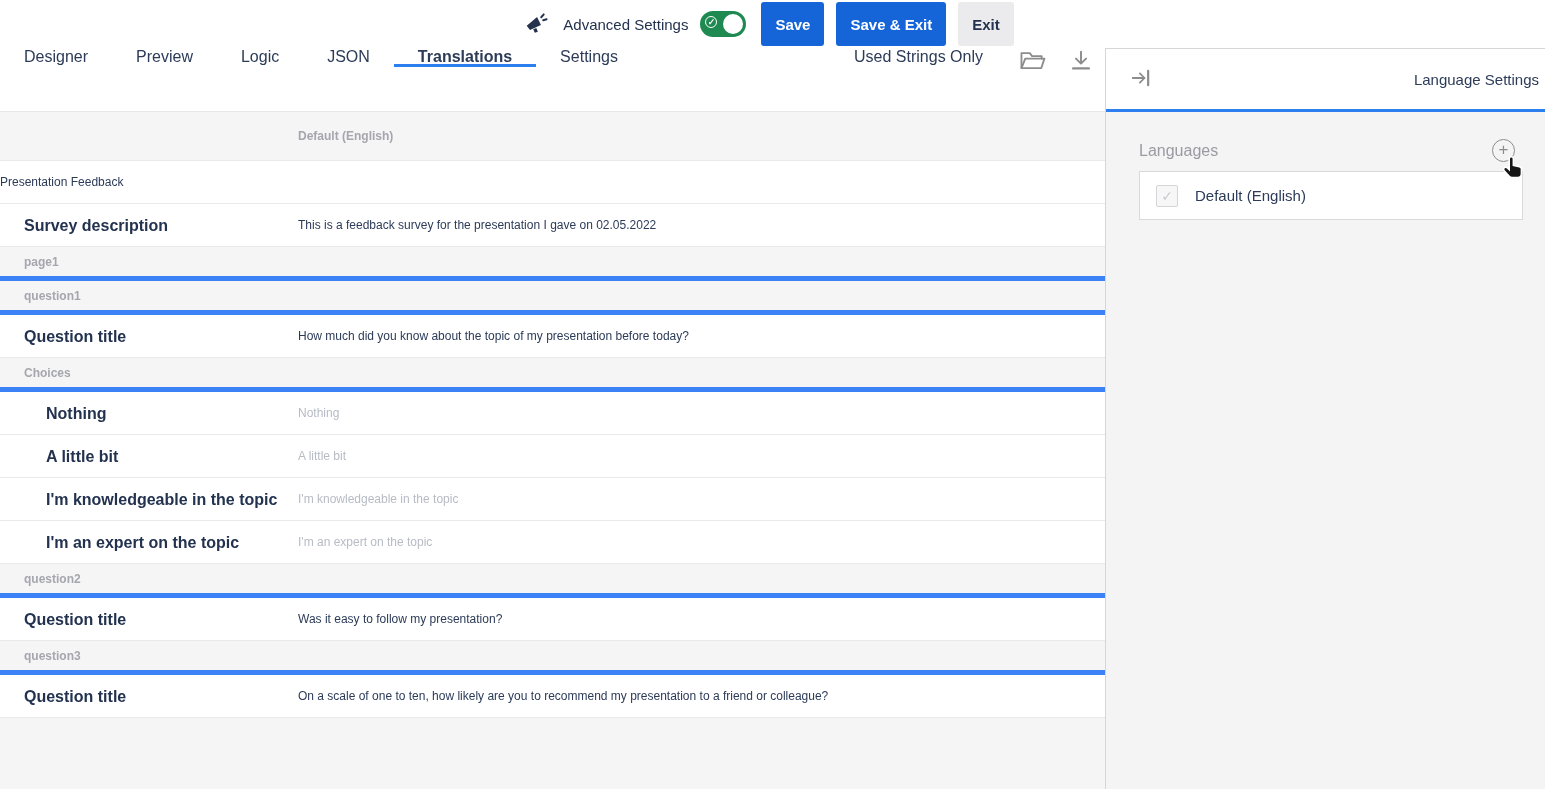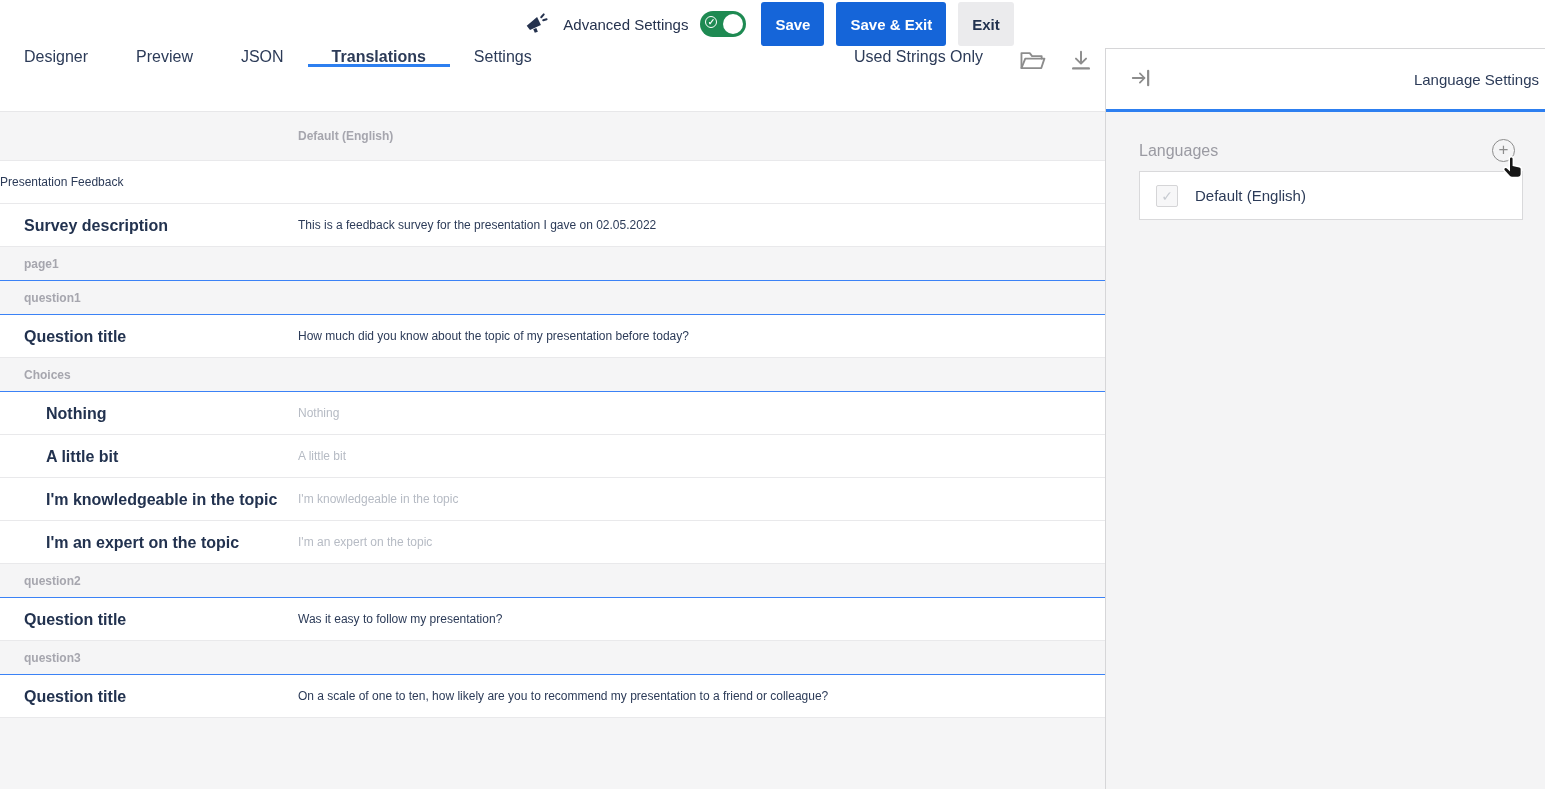--- a/index.html
+++ b/index.html
@@ -32,21 +32,21 @@
   .tab.active::after { content:""; position:absolute; left:0; right:0; bottom:-1px; height:3px; background:#2d7ff0; }
   .used-strings { margin-left:auto; display:flex; align-items:center; font-size:16px; color:#2c3b58; padding-right:25px; cursor:pointer; }
   .vdivider { width:1px; background:#dcdcde; margin:14px 0; }
   .iconbtn { width:48px; display:flex; align-items:center; justify-content:center; background:none; border:none; cursor:pointer; }
 
   
   .table { flex:1; display:flex; flex-direction:column; background:#f5f5f6; min-height:0; }
   .hrow { height:49px; flex:0 0 49px; display:flex; align-items:center; padding-left:298px;
     background:#f5f5f6; border-bottom:1px solid #e9e9eb; font-size:12px; font-weight:bold; color:#a6a6ae; }
   .srow { height:34px; flex:0 0 34px; display:flex; align-items:center; padding-left:24px;
-    background:#f5f5f6; border-bottom:1px solid #3b82f6; font-size:12px; font-weight:bold; color:#a6a6ae; }
+    background:#f5f5f6; border-bottom:5px solid #3b82f6; font-size:12px; font-weight:bold; color:#a6a6ae; }
   .trow { display:flex; background:#fff; border-bottom:1px solid #e9e9eb; }
   .trow .lbl { width:298px; flex:0 0 298px; padding:11px 20px 10px 24px; font-weight:bold;
     color:#22324f; font-size:16px; line-height:21px; }
   .trow .lbl.indent { padding-left:46px; }
   .trow .val { flex:1; padding:11px 24px 10px 0; font-size:12px; color:#2c3b58; line-height:21px; cursor:text; }
   .trow .val.placeholder { color:#b6bbc4; }
   .table-bottom { flex:1; background:#f5f5f6; }
 
   
   .right { flex:1; display:flex; flex-direction:column; background:#f4f4f5; }
@@ -90,20 +90,21 @@
     <button class="btn primary">Save &amp; Exit</button>
     <button class="btn ghost">Exit</button>
   </div>
 
   <div class="main">
 
     <div class="left">
       <div class="tabrow">
         <span class="tab">Designer</span>
         <span class="tab">Preview</span>
+        <span class="tab">Logic</span>
         <span class="tab">JSON</span>
         <span class="tab active">Translations</span>
         <span class="tab">Settings</span>
         <span class="used-strings">Used Strings Only</span>
         <span class="vdivider"></span>
         <button class="iconbtn">
           <span>
             <svg class="stroke-icon" width="30" height="24" viewBox="0 0 26 20">
               <path d="M3 17 V4 h7.2 l2 2.6 h8.3 v2.2"></path>
               <path d="M3 17 l3.3-8.2 h16.6 l-2.7 8.2 z"></path>

